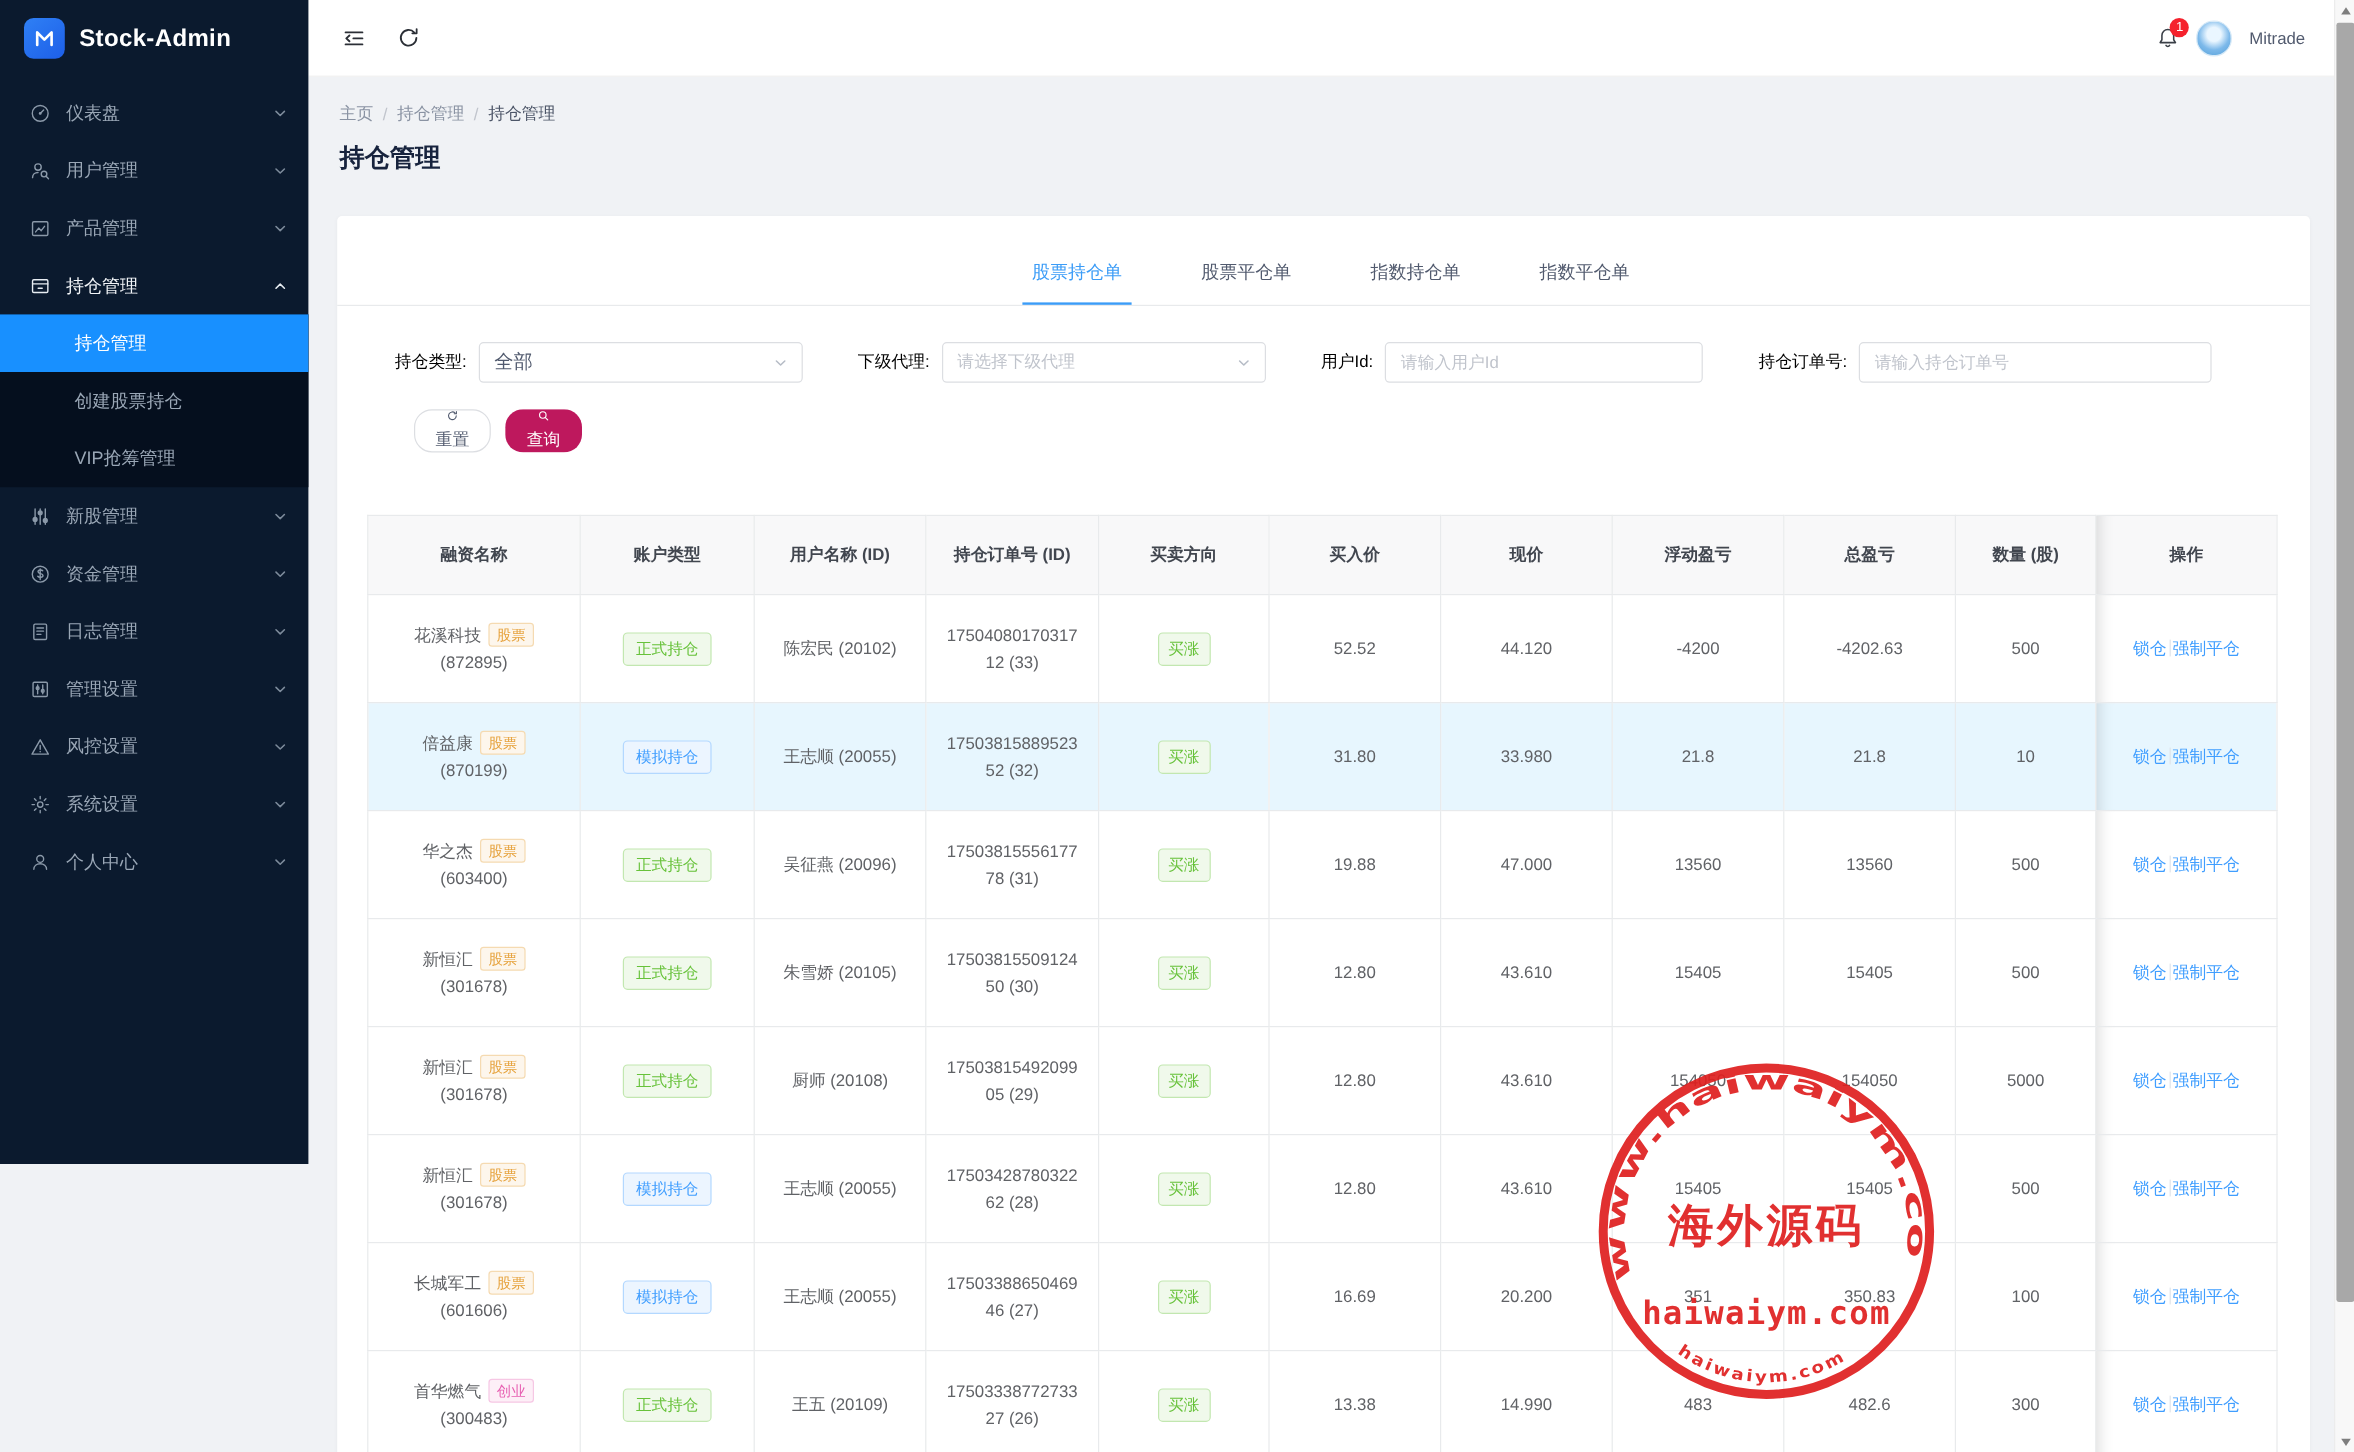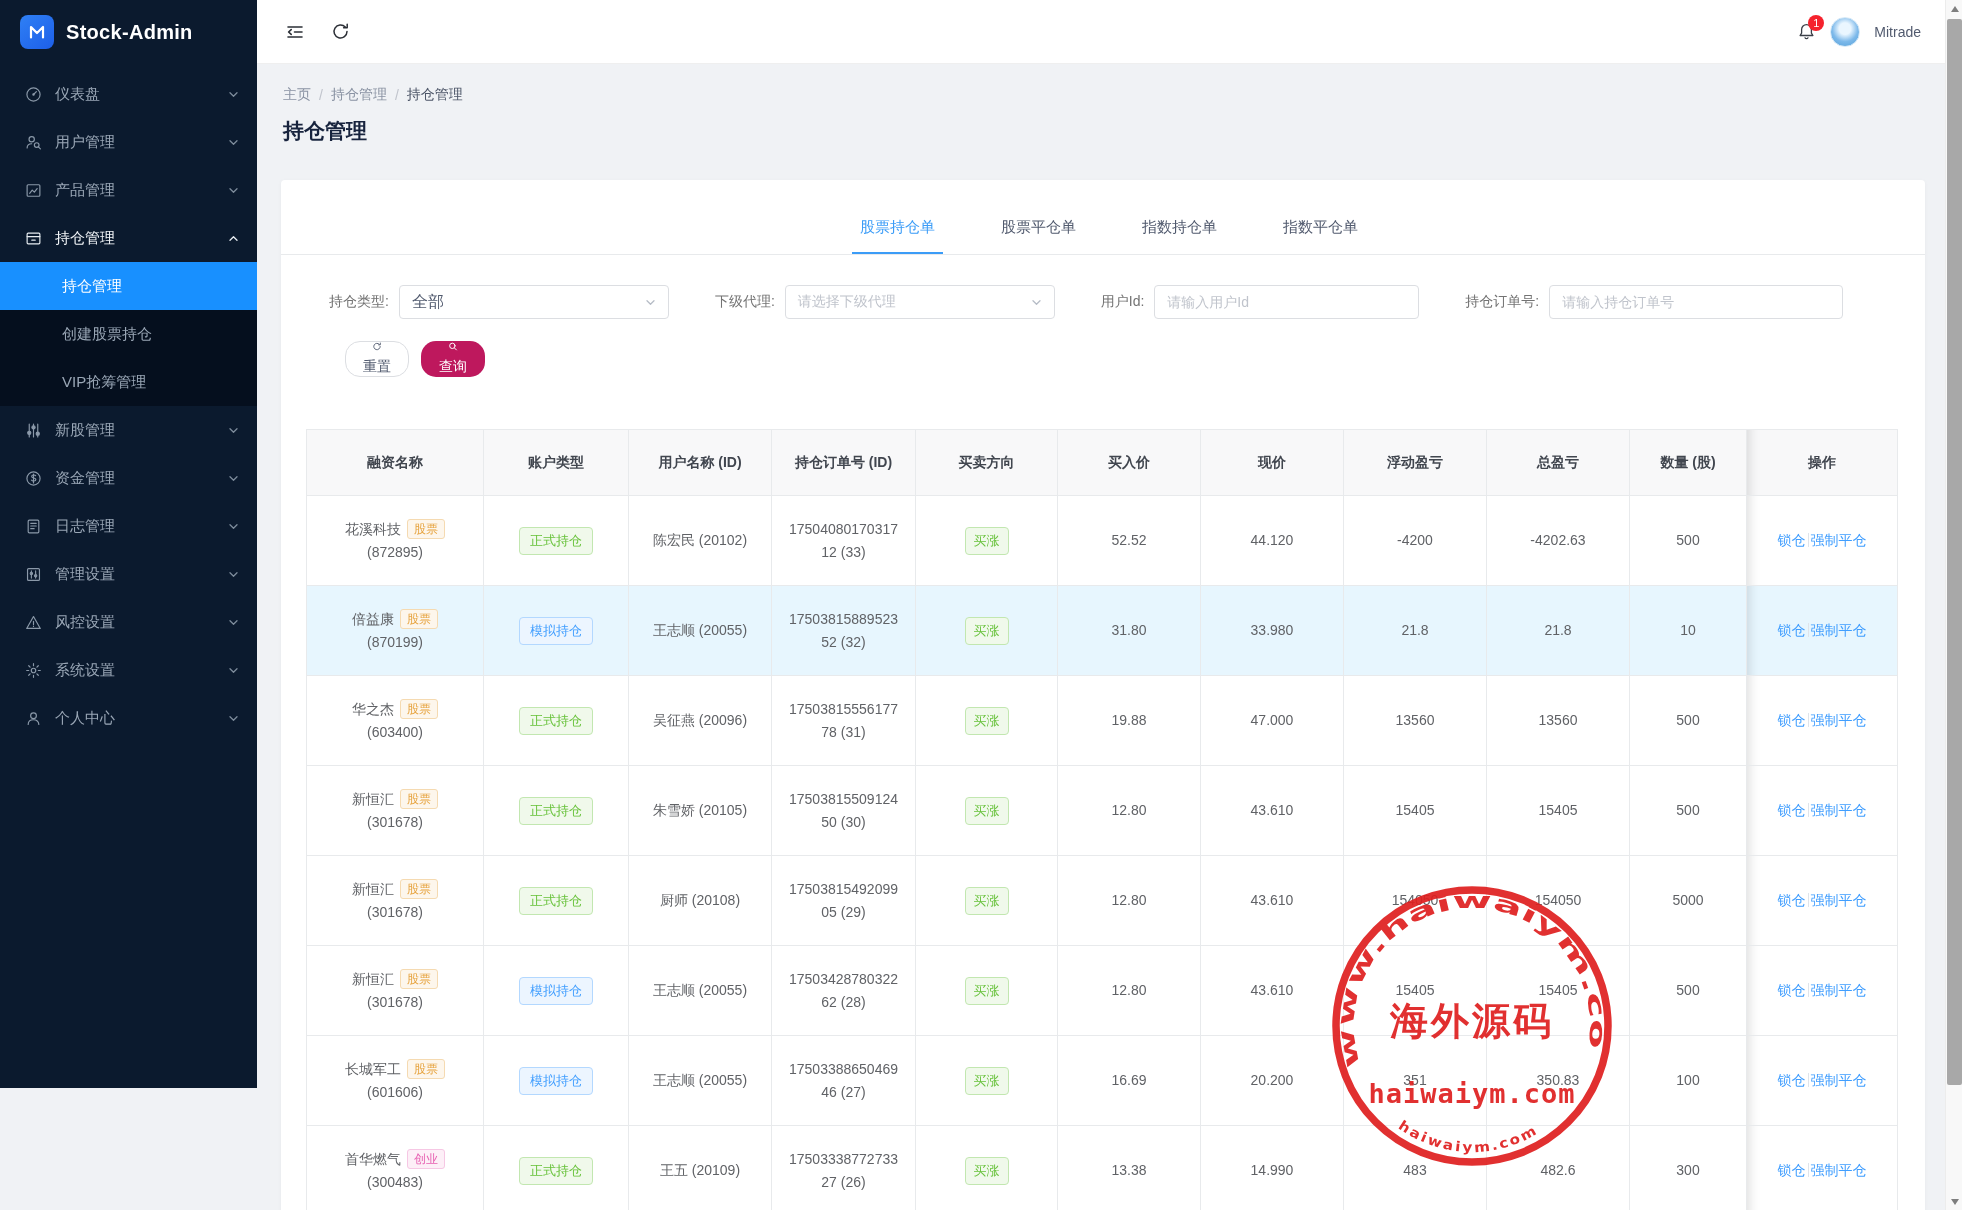--- a/index.html
+++ b/index.html
@@ -4,21 +4,21 @@
 <style>
   * { margin:0; padding:0; box-sizing:border-box; }
   html,body { width:1962px; height:1210px; }
   body {
     position:relative; overflow:hidden; background:#f0f2f5;
     font-family:"Liberation Sans","DejaVu Sans",sans-serif; font-size:14px; color:#515a6e;
   }
   svg { display:block; }
 
   
-  .sidebar { position:absolute; left:0; top:0; width:257px; height:1088px; background:#0b1a2e; z-index:5; }
+  .sidebar { position:absolute; left:0; top:0; width:257px; height:970px; background:#0b1a2e; z-index:5; }
   .logo-row { height:64px; display:flex; align-items:center; padding-left:20px; gap:12px; }
   .logo-icon { width:34px; height:34px; border-radius:8px; background:linear-gradient(140deg,#2f80f5,#1d5fe8);
     display:flex; align-items:center; justify-content:center; }
   .logo-title { color:#fff; font-size:20px; font-weight:bold; letter-spacing:.3px; }
   .menu { padding-top:6px; }
   .menu-item { height:48px; display:flex; align-items:center; gap:13px; padding:0 18px 0 25px;
     color:#9aa7b6; font-size:15px; cursor:pointer; }
   .menu-item .mi-icon { width:17px; height:17px; color:#8b99a9; flex:0 0 auto; }
   .menu-item .chev { margin-left:auto; color:#7d8b9b; }
   .menu-item.expanded { color:#f2f5f8; }
@@ -51,21 +51,21 @@
   
   .card { position:absolute; left:281px; top:180px; width:1644px; height:1100px;
     background:#fff; border-radius:4px; box-shadow:0 1px 4px rgba(0,0,0,.04); }
 
   .tabs { display:flex; justify-content:center; gap:50px; padding-top:38px; border-bottom:1px solid #e8eaec; }
   .tab { padding:0 8px 15px 8px; font-size:15px; color:#515a6e; cursor:pointer; border-bottom:2px solid transparent; }
   .tab.active { color:#3b9cf7; border-bottom-color:#3b9cf7;margin-left:12px; }
 
   .filters { display:flex; align-items:center; margin-top:30px; padding-left:48px; }
   .f-group { display:flex; align-items:center; margin-right:46px; }
-  .f-label { font-size:14px; color:#737373; margin-right:10px; white-space:nowrap; }
+  .f-label { font-size:14px; color:#000000; margin-right:10px; white-space:nowrap; }
   .select-box { width:270px; height:34px; border:1px solid #dcdee2; border-radius:4px; background:#fff;
     display:flex; align-items:center; padding:0 12px; cursor:pointer; }
   .select-box .sel-val { font-size:16px; color:#515a6e; }
   .select-box .sel-ph { font-size:14px; color:#c0c4cc; }
   .select-box .sel-chev { margin-left:auto; color:#b6bcc6; }
   .text-input { width:265px; height:34px; border:1px solid #dcdee2; border-radius:4px; padding:0 12px;
     font-size:14px; color:#515a6e; outline:none; font-family:inherit; }
   .text-input::placeholder { color:#c0c4cc; }
   .f-group.last .text-input { width:294px; }
 

